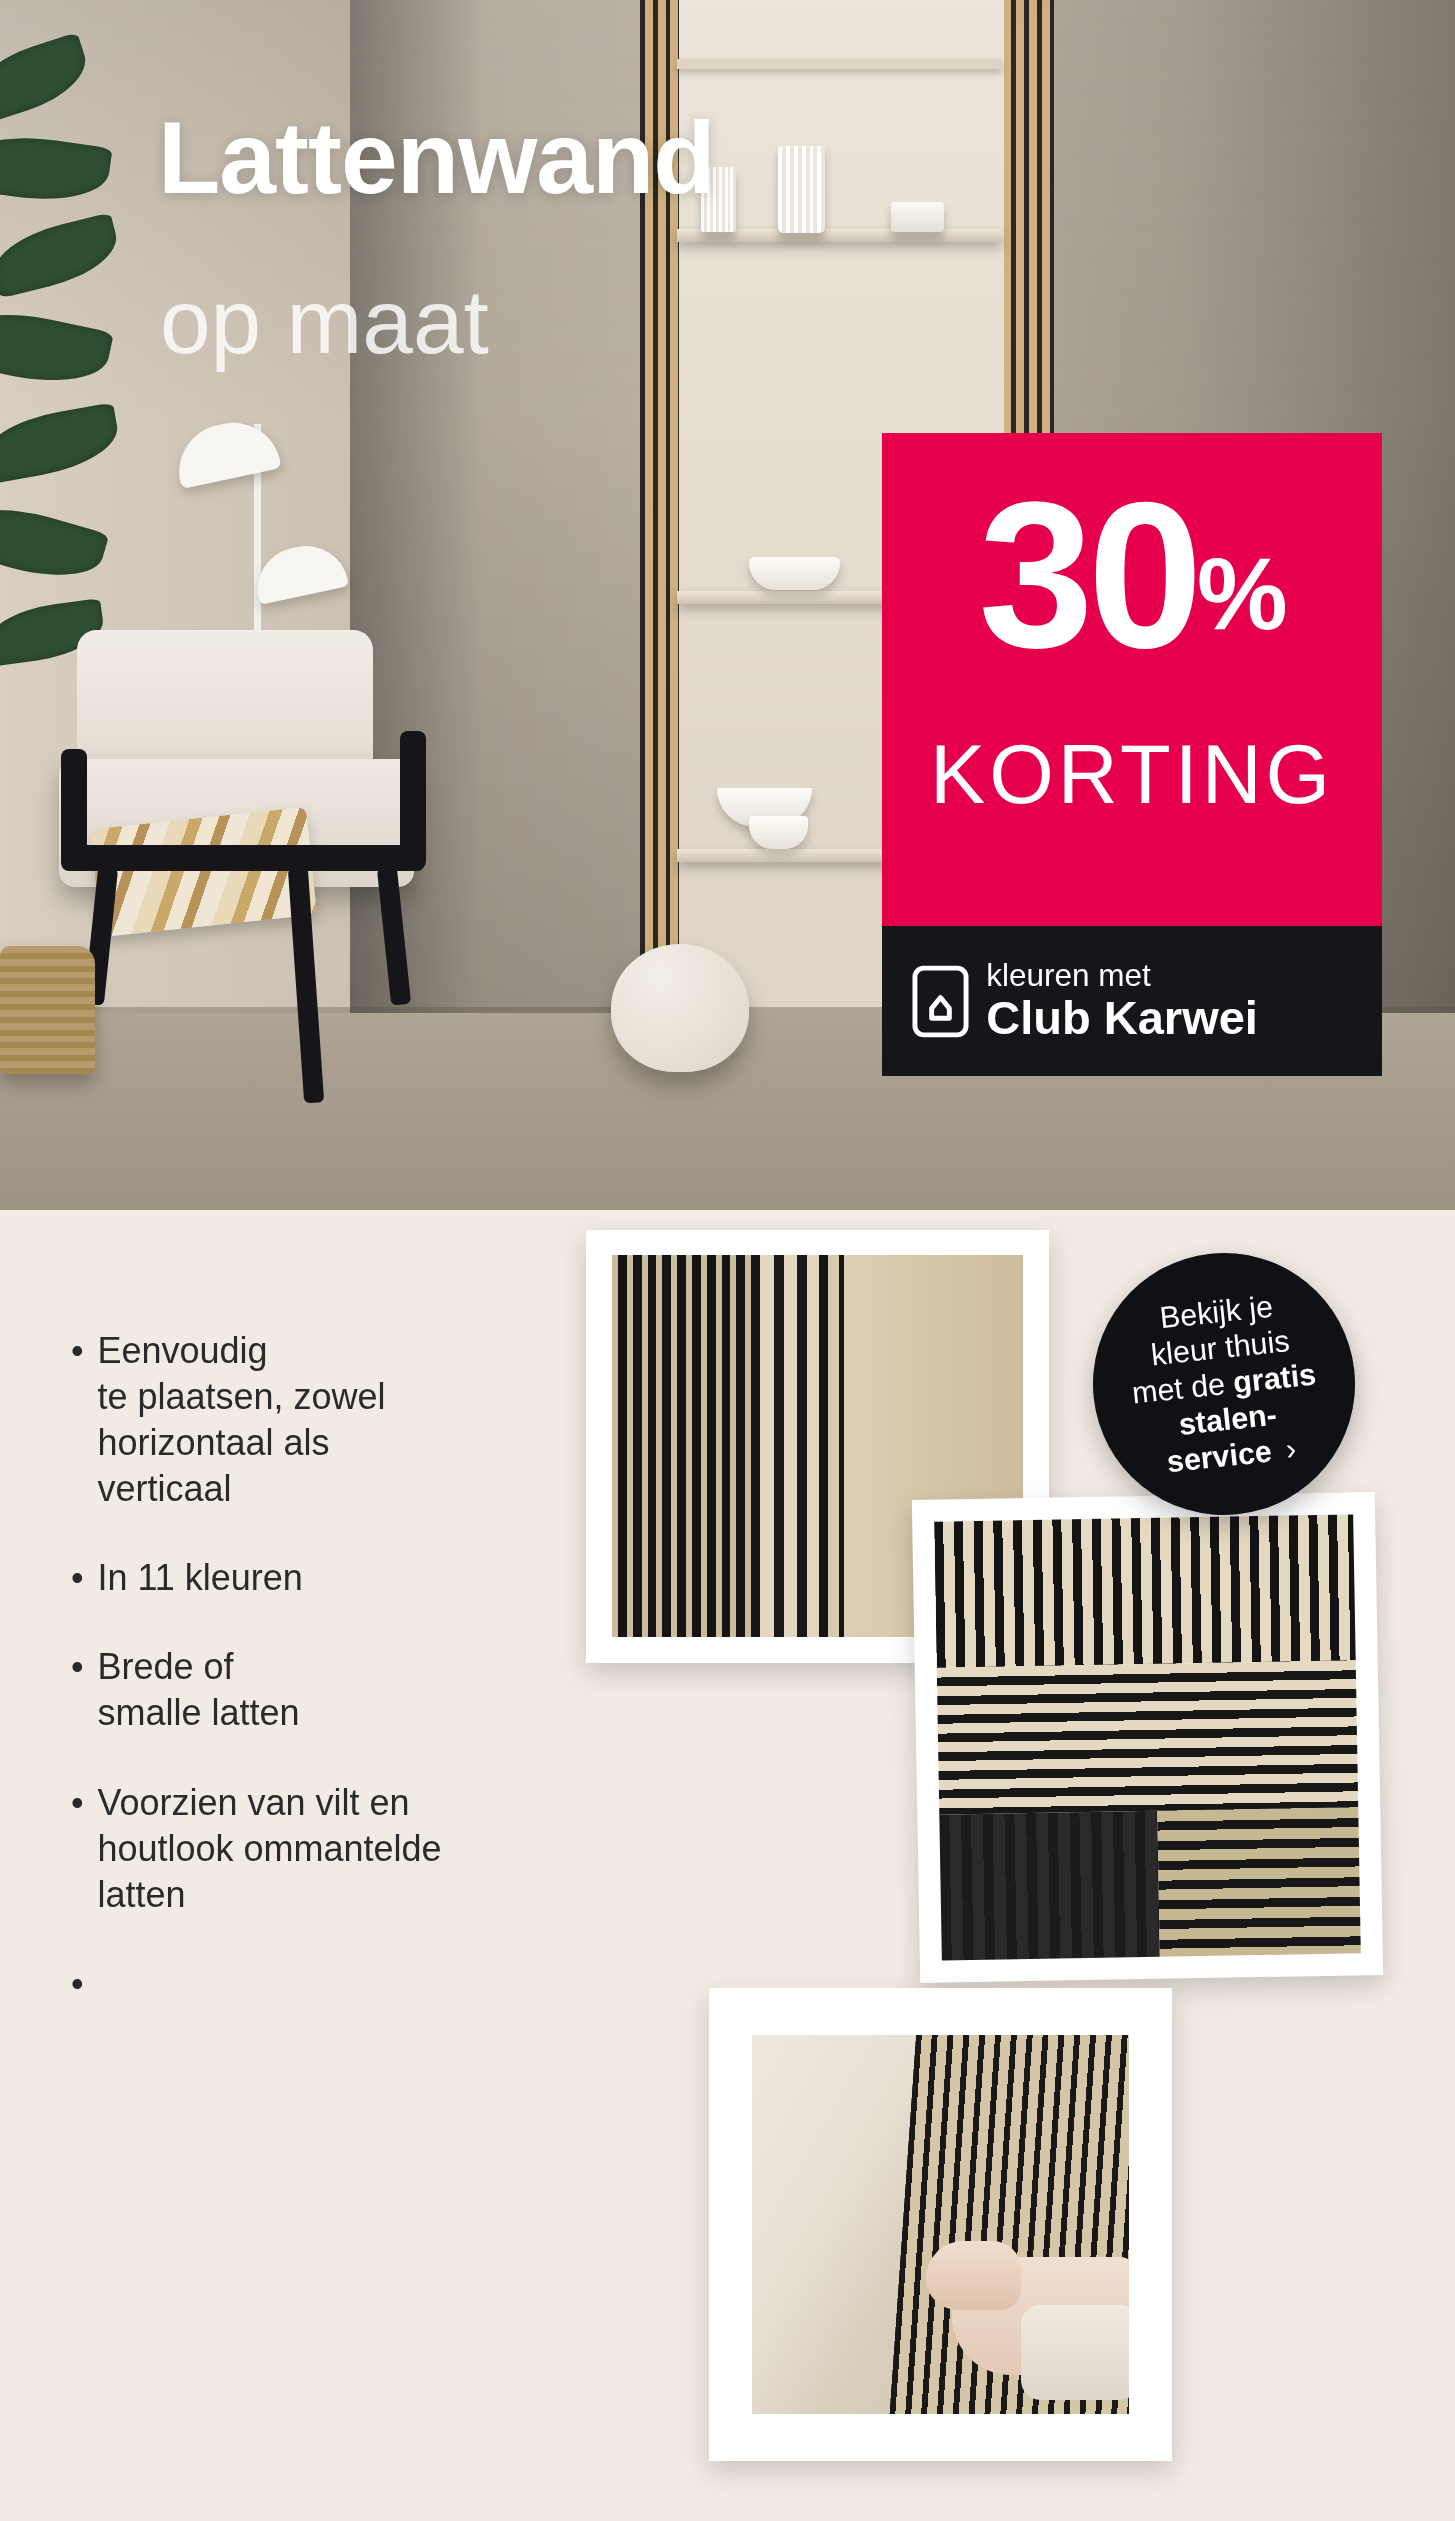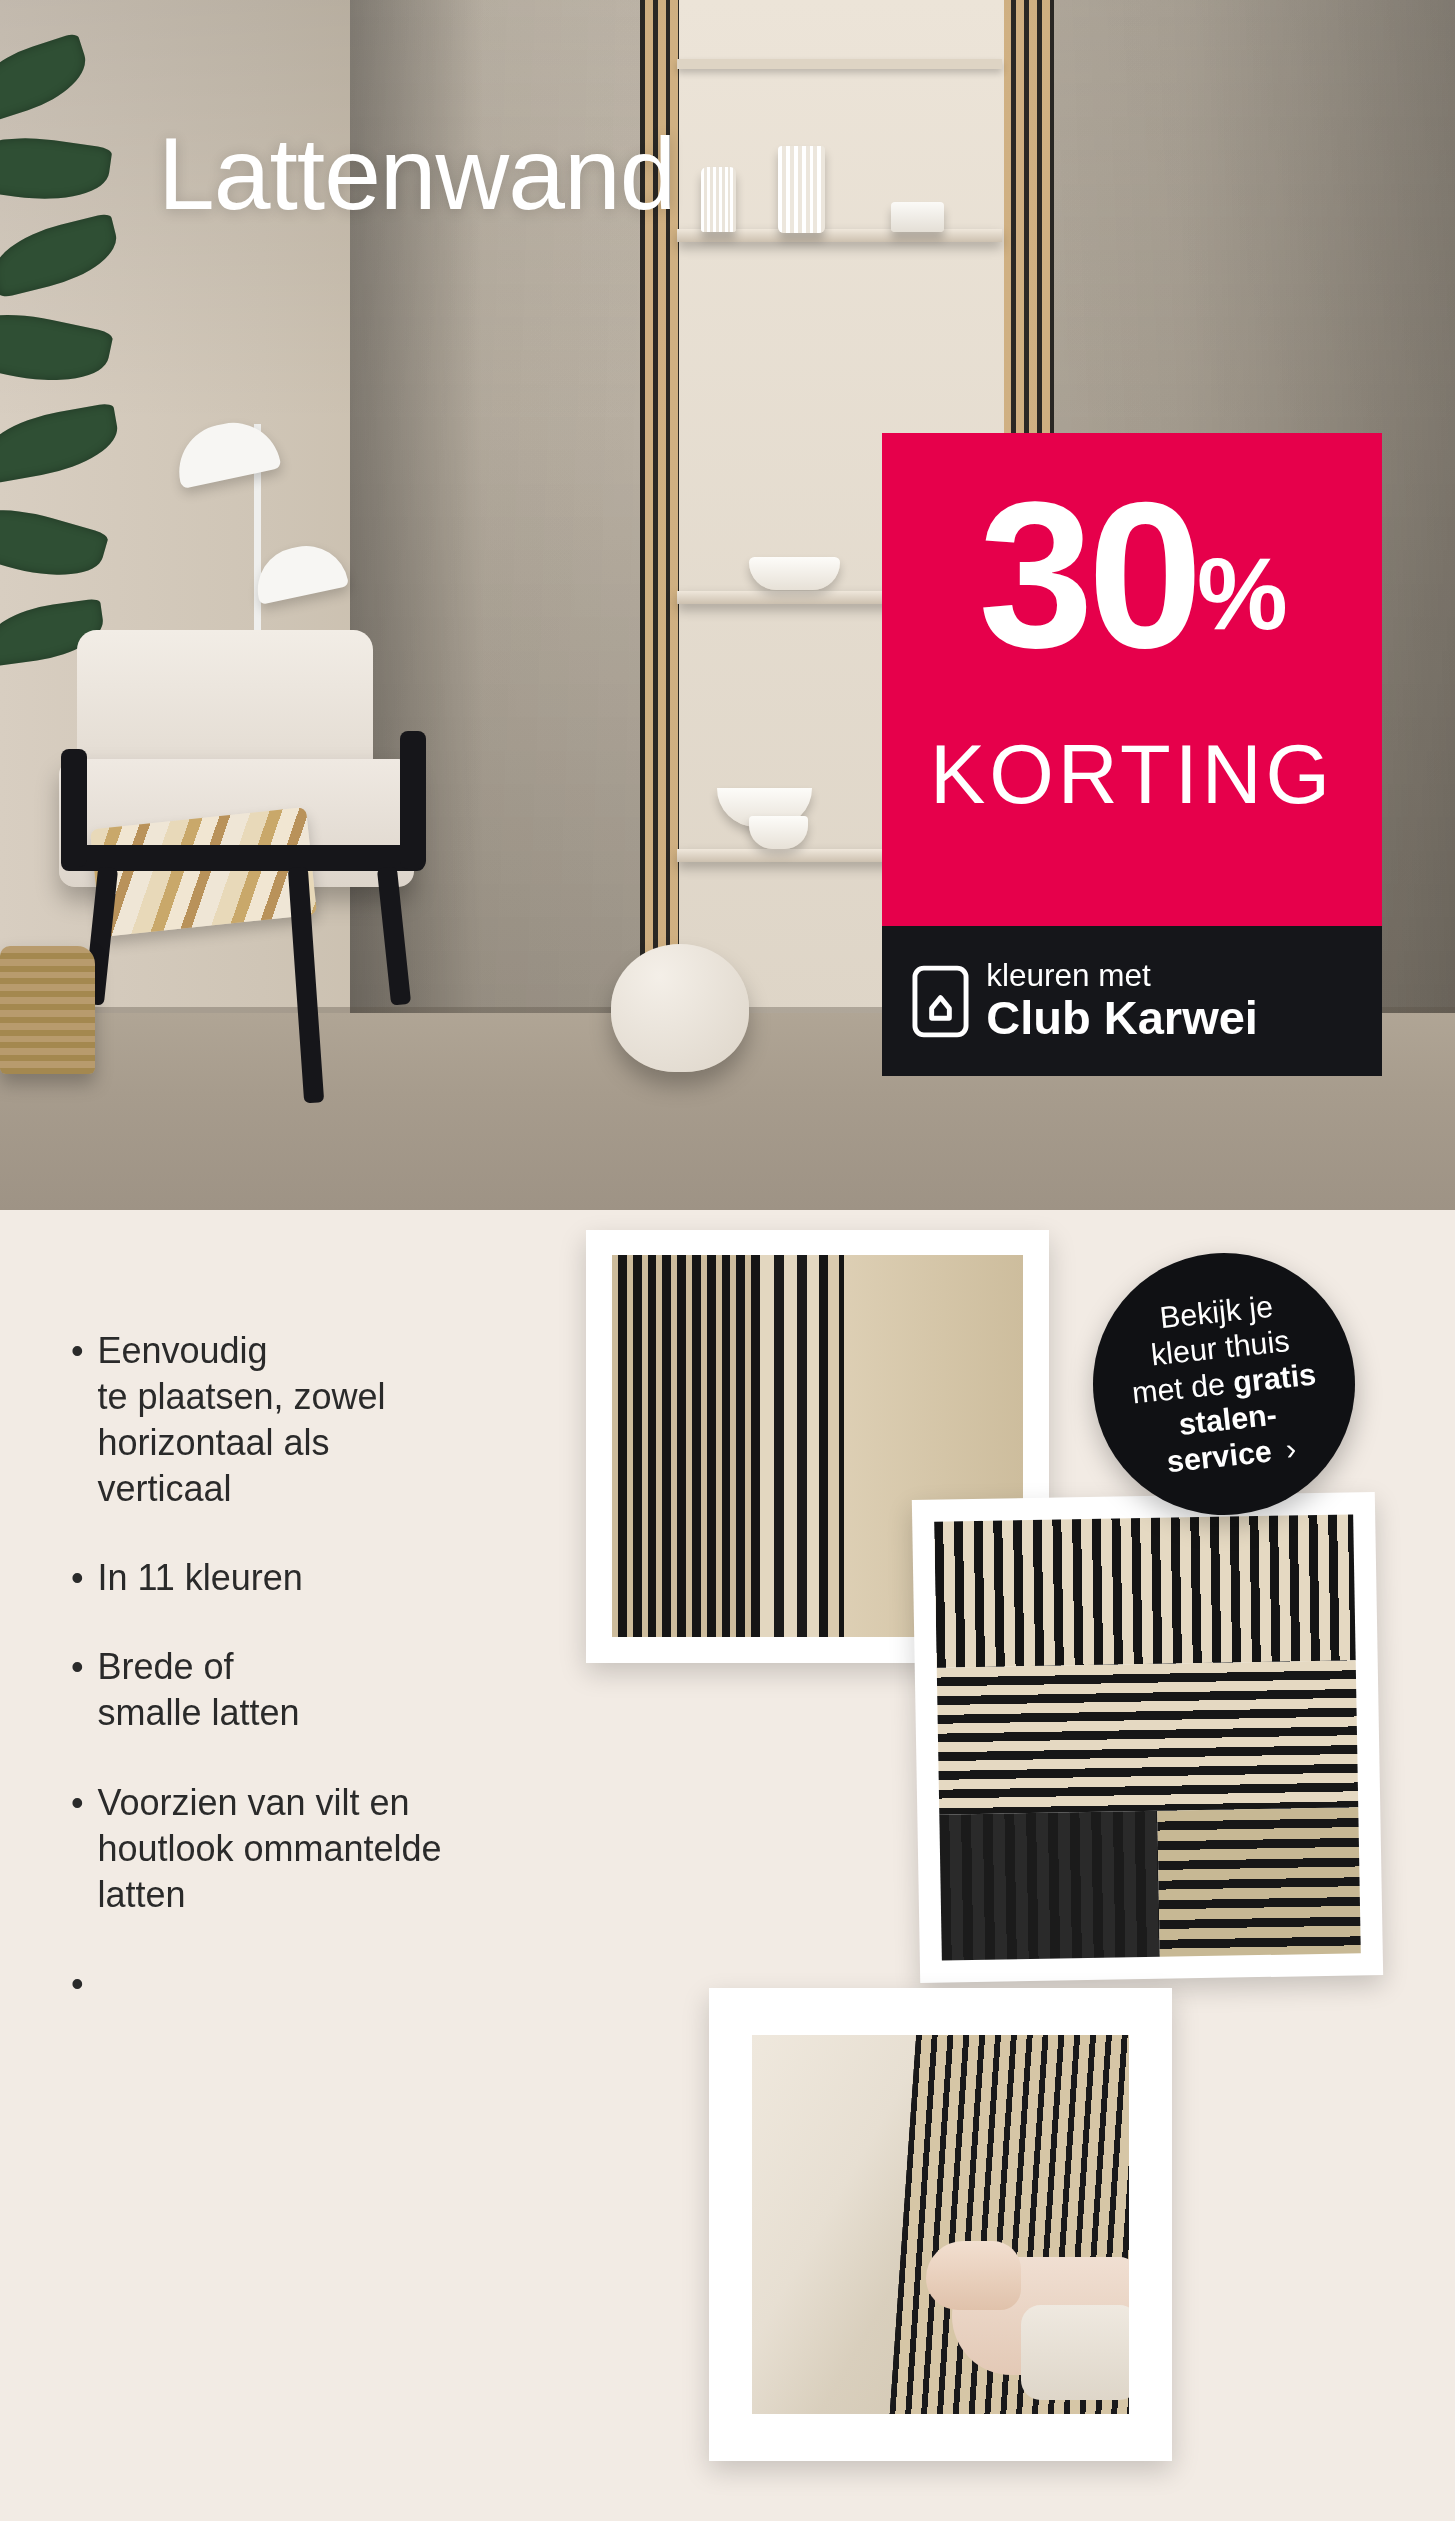--- a/index.html
+++ b/index.html
@@ -158,22 +158,22 @@
   }
   
   .basket {
     position:absolute; left:0px; top:946px; width:95px; height:128px;
     background: repeating-linear-gradient(180deg,#b89b6d 0 6.9px,#a4884f 6.9px 12.8px);
     border-radius: 9.9px 17.7px 5.9px 5.9px;
     box-shadow: 0 9.9px 17.7px rgba(0,0,0,0.25);
   }
   
   .hero-title {
-    position:absolute; left:158px; top:126px;
-    color:#fff; font-size: 102px; line-height: 0.95; font-weight: 400;
+    position:absolute; left:158px; top:110px;
+    color:#fff; font-size: 102px; line-height: 0.95; font-weight: 700;
     letter-spacing: -1px;
     text-shadow: 0 2px 13.8px rgba(0,0,0,0.18);
   }
   .hero-subtitle {
     position:absolute; left:160px; top:276px;
     color: rgba(255,255,255,0.82); font-size: 91px; line-height: 1;
     font-weight: 400;
   }
 
   
@@ -334,20 +334,21 @@
   <div class="chair-arm-l"></div>
   <div class="chair-arm-r"></div>
   <div class="chair-leg l1"></div>
   <div class="chair-leg l2"></div>
   <div class="chair-leg l3"></div>
 
   <div class="pouf"></div>
   <div class="basket"></div>
 
   <h1 class="hero-title">Lattenwand</h1>
+  <div class="hero-subtitle">op maat</div>
 
   <div class="promo">
     <div class="promo-top">
       <div class="promo-30">
         <span>30</span><span class="promo-pct">%</span>
       </div>
       <div class="promo-korting">KORTING</div>
     </div>
     <div class="promo-bottom">
       <span class="promo-phone">

